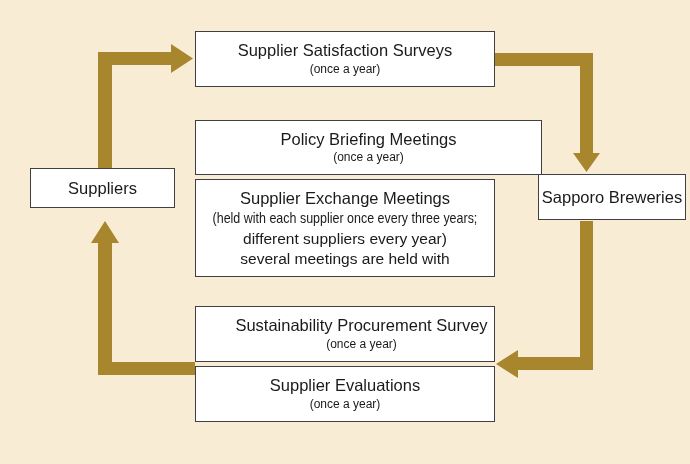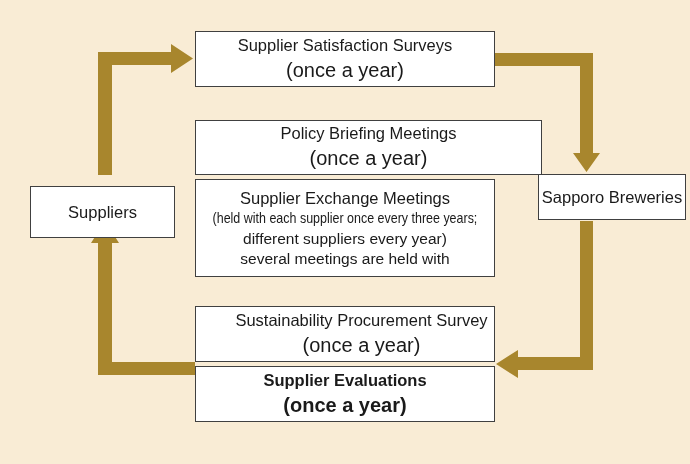--- a/index.html
+++ b/index.html
@@ -34,38 +34,38 @@
     background: var(--box-background);
     border: 1.4px solid var(--box-border);
     display: flex;
     flex-direction: column;
     align-items: center;
     justify-content: center;
     text-align: center;
     color: var(--text);
   }
   .box .title { font-size: 16.5px; line-height: 1.32; }
-  .box .freq  { font-size: 20px;   line-height: 1.32; }
+  .box .freq  { font-size: 12px;   line-height: 1.32; }
   .box .side-label { font-size: 16.5px; }
   .box .note { font-size: 15.5px; line-height: 1.28; }
   .box .note-condensed {
     font-size: 14.5px;
     line-height: 1.35;
     white-space: nowrap;
     transform: scaleX(0.86);
     transform-origin: center;
   }
   
-  #box-suppliers     { left: 30px;  top: 186px; width: 145px; height: 52px; }
+  #box-suppliers     { left: 30px;  top: 168px; width: 145px; height: 40px; }
   #box-sapporo       { left: 538px; top: 174px; width: 148px; height: 46px; }
   #box-satisfaction  { left: 195px; top: 31px;  width: 300px; height: 56px; }
   #box-policy        { left: 195px; top: 120px; width: 347px; height: 55px; }
   #box-exchange      { left: 195px; top: 179px; width: 300px; height: 98px; }
   #box-procurement   { left: 195px; top: 306px; width: 300px; height: 56px; padding-left: 33px; }
-  #box-evaluations   { left: 195px; top: 366px; width: 300px; height: 56px; font-weight: bold; }
+  #box-evaluations   { left: 195px; top: 366px; width: 300px; height: 56px; }
 </style>
 </head>
 <body>
 
 <div class="canvas">
 
   <svg class="arrows" viewBox="0 0 690 464" xmlns="http://www.w3.org/2000/svg" aria-hidden="true">
     <path d="M98,175 L98,52 L171,52 L171,44 L193,58.5 L171,73 L171,65 L112,65 L112,175 Z"></path>
     <path d="M495,53 L593,53 L593,153 L600,153 L586.5,172 L573,153 L580,153 L580,66 L495,66 Z"></path>
     <path d="M580,221 L580,357 L518,357 L518,350 L496,364 L518,378 L518,370 L593,370 L593,221 Z"></path>

